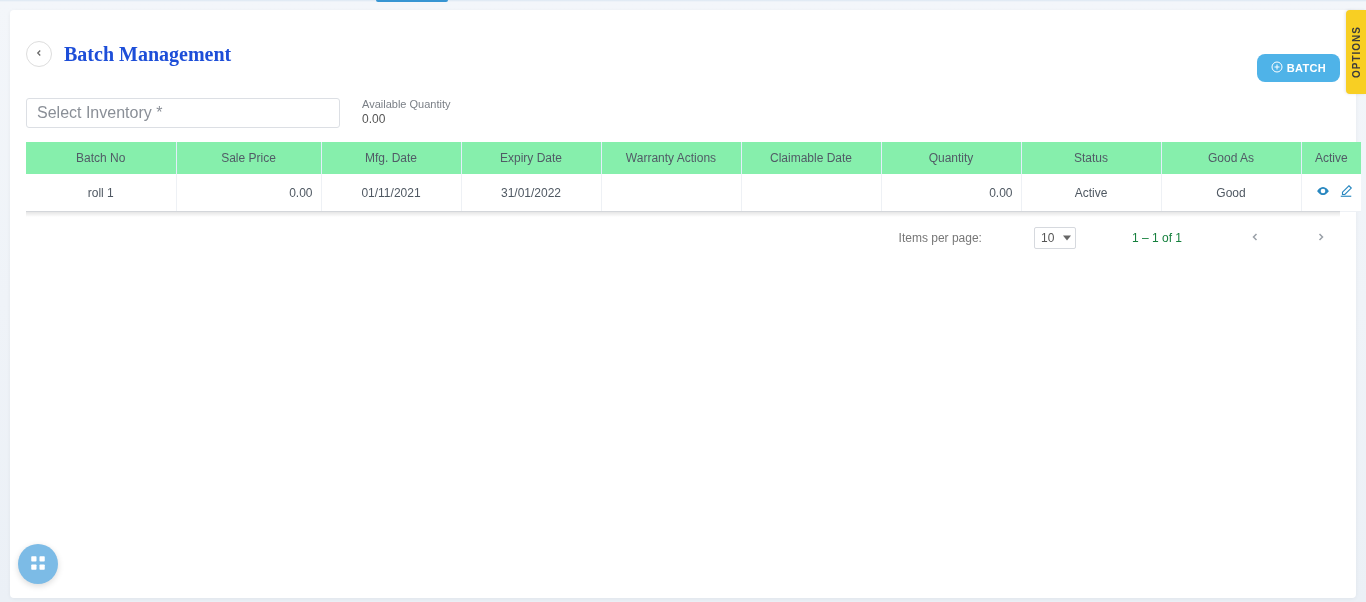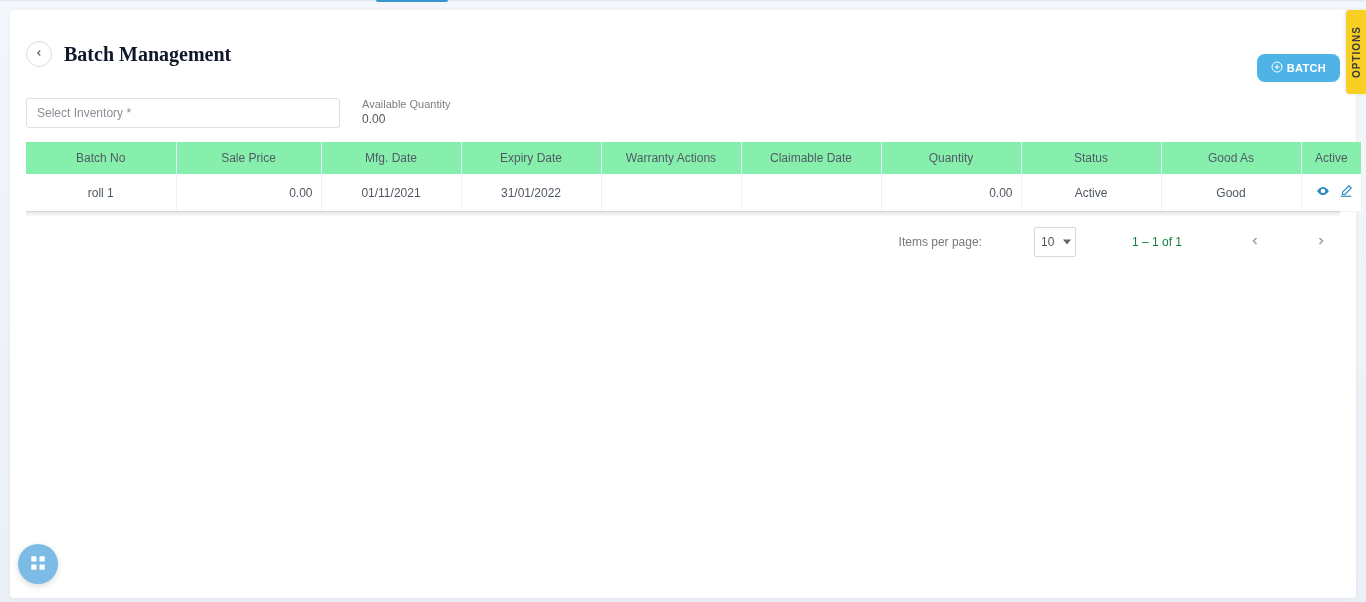--- a/index.html
+++ b/index.html
@@ -28,37 +28,37 @@
   .header-row { display: flex; align-items: center; margin-bottom: 16px; }
   .back-btn {
     width: 26px; height: 26px; border-radius: 50%;
     border: 1px solid #ddd; background: #fff;
     display: flex; align-items: center; justify-content: center;
     cursor: pointer; margin-right: 12px; color: #666;
   }
   .back-btn svg { width: 10px; height: 10px; }
   .page-title {
     font-family: Georgia, 'Times New Roman', serif;
-    font-size: 20px; color: #0f172a; font-weight: 600;
+    font-size: 20px; color: #1d4ed8; font-weight: 600;
     flex: 1;
   }
   .batch-btn {
     background: #4fb3e8; color: #fff; border: none;
     padding: 7px 14px; border-radius: 8px; font-size: 11px; font-weight: 700;
     display: flex; align-items: center; cursor: pointer; letter-spacing: 0.3px; margin-top: 28px;
   }
   .batch-btn svg { width: 12px; height: 12px; margin-right: 4px; }
 
   .filter-row { display: flex; align-items: flex-start; margin-bottom: 14px; }
   .select-wrap {
     width: 314px; height: 30px; border: 1px solid #dcdfe4; border-radius: 3px;
     display: flex; align-items: center; padding: 0 10px; margin-right: 22px;
     cursor: pointer; background: #fff;
   }
-  .select-placeholder { color: #8a8f97; font-size: 12px; }
+  .select-placeholder { color: #8a8f97; font-size: 16px; }
   .avail-block .avail-label { font-size: 11px; color: #7a7f86; }
   .avail-block .avail-value { font-size: 12px; color: #555; margin-top: 2px; }
 
   .table { width: 100%; border-collapse: collapse; table-layout: fixed; }
   .table thead th {
     background: #86efac; color: #515b66; font-weight: 400; font-size: 12px;
     padding: 9px 8px; border-right: 1px solid #e2eefb; text-align: center;
   }
   .table thead th:last-child { border-right: none; }
   .table tbody td {
@@ -91,21 +91,21 @@
   .actions-cell { text-align: right; padding-right: 14px !important; white-space: nowrap; }
   .action-icon { color: #2a88c0; cursor: pointer; margin-left: 6px; display: inline-flex; }
   .action-icon svg { width: 14px; height: 14px; }
 
   .pager {
     display: flex; align-items: center; justify-content: flex-end;
     padding: 10px 8px 0 0; color: #777; font-size: 12px; gap: 44px;
   }
   .pager .ipp-label { margin-right: 8px; }
   .pager .ipp-select {
-    width: 42px; height: 30px; border: 1px solid #d6d9de; border-radius: 2px;
+    width: 42px; height: 22px; border: 1px solid #d6d9de; border-radius: 2px;
     display: flex; align-items: center; justify-content: space-between;
     padding: 0 4px 0 6px; margin-right: 12px; cursor: pointer; font-size: 12px; color: #555;
     background: #fff;
   }
   .pager .ipp-select svg { width: 8px; height: 8px; fill: #666; }
   .pager .range { margin-right: 18px; color: #15803d; }
   .pager .nav-btn { width: 22px; height: 22px; display: flex; align-items: center; justify-content: center; cursor: pointer; color: #9aa0a8; }
   .pager .nav-btn svg { width: 12px; height: 12px; }
 
   .options-tab {

